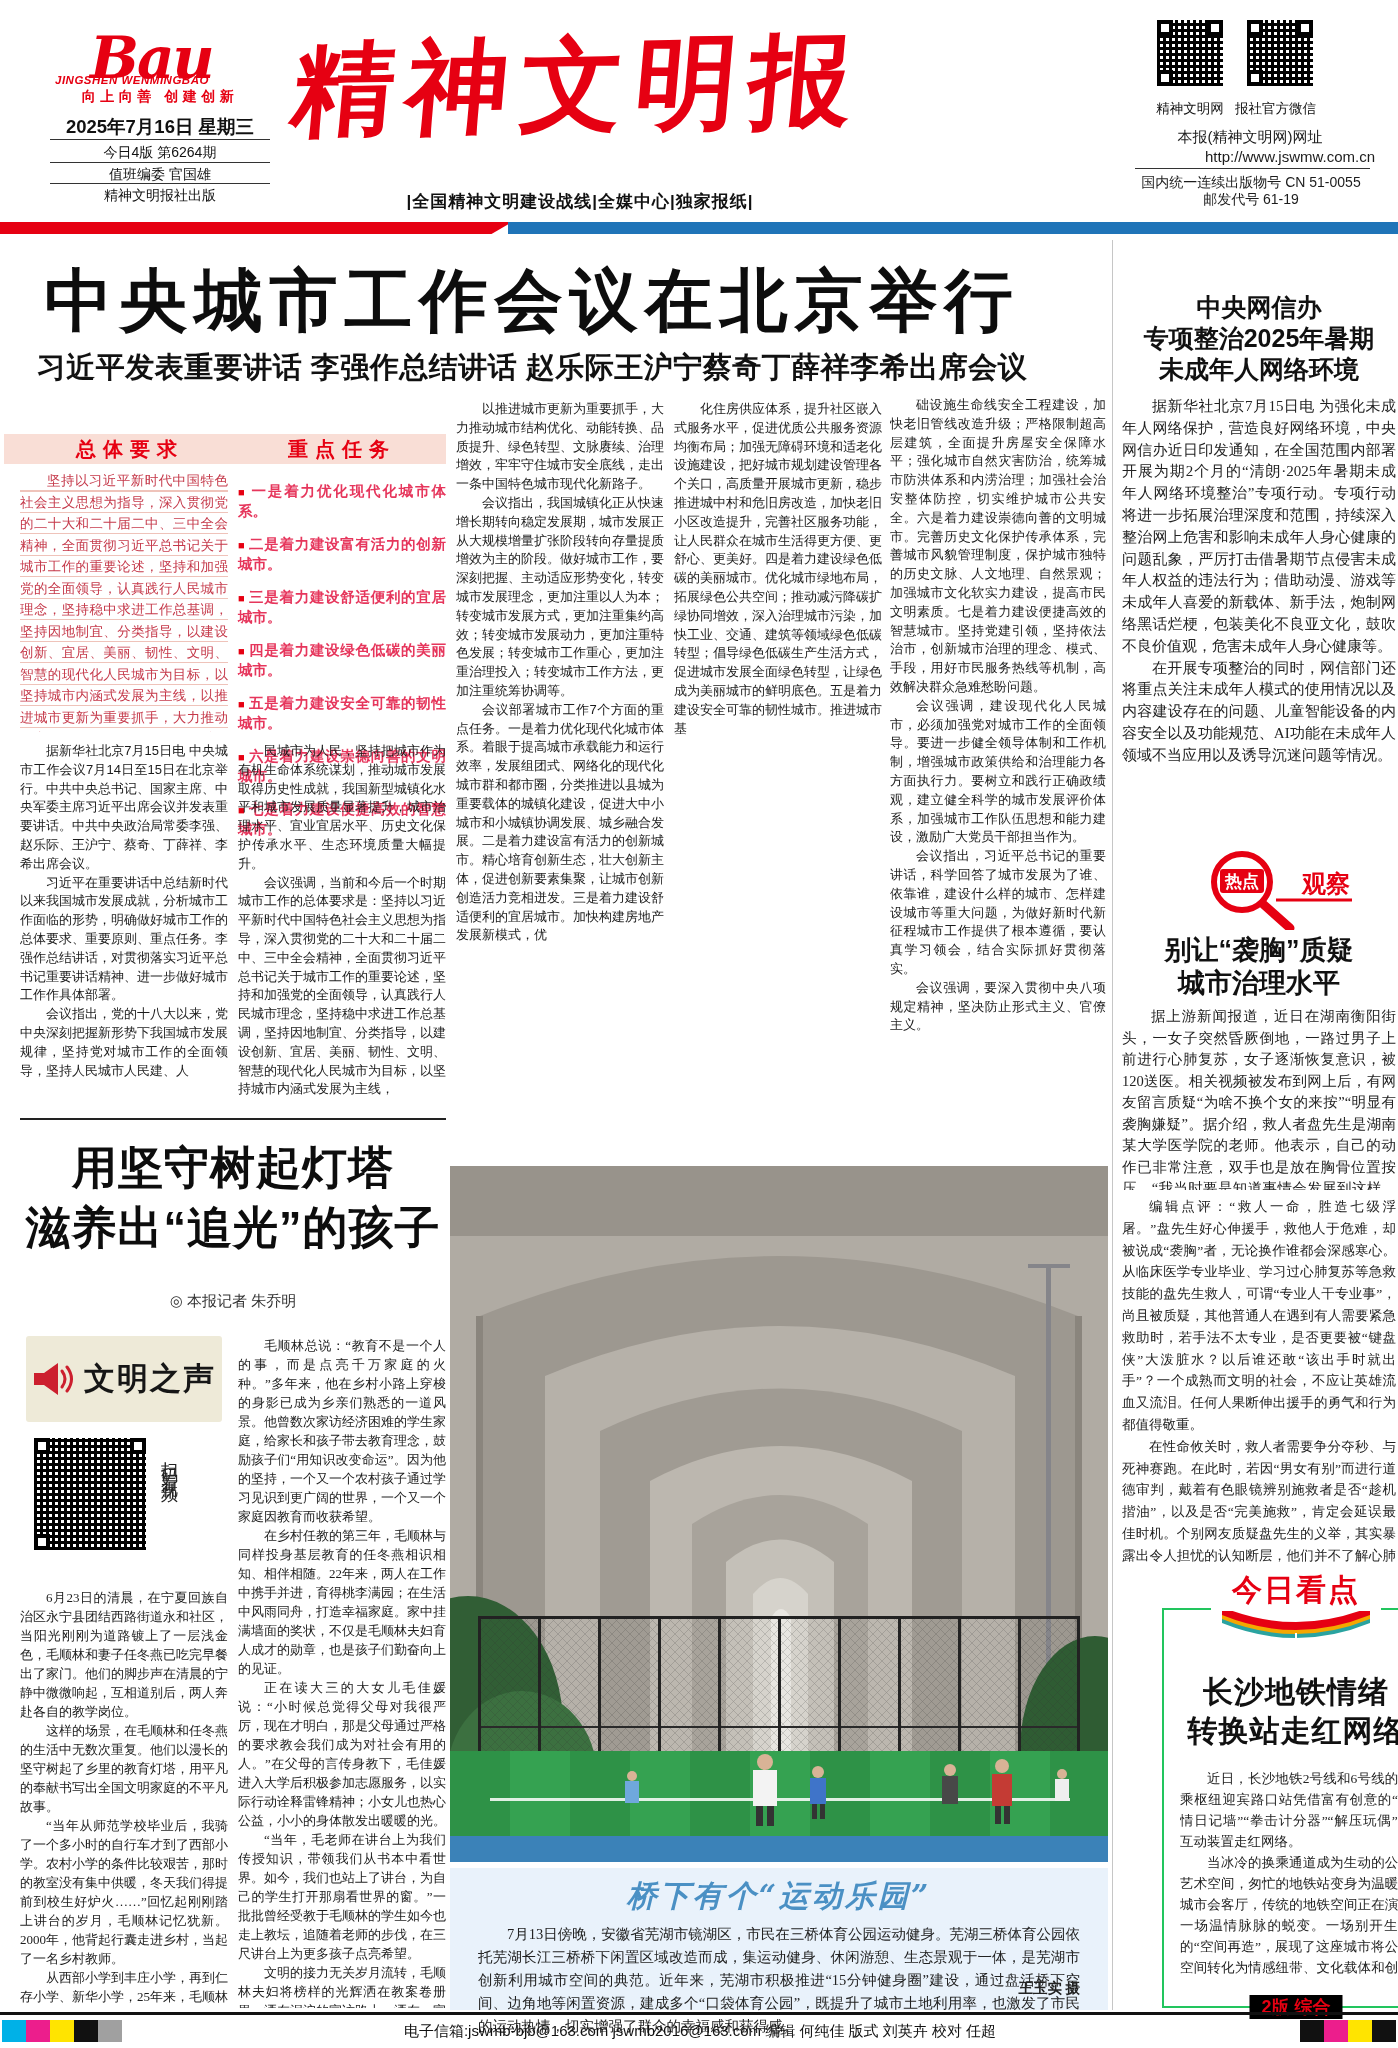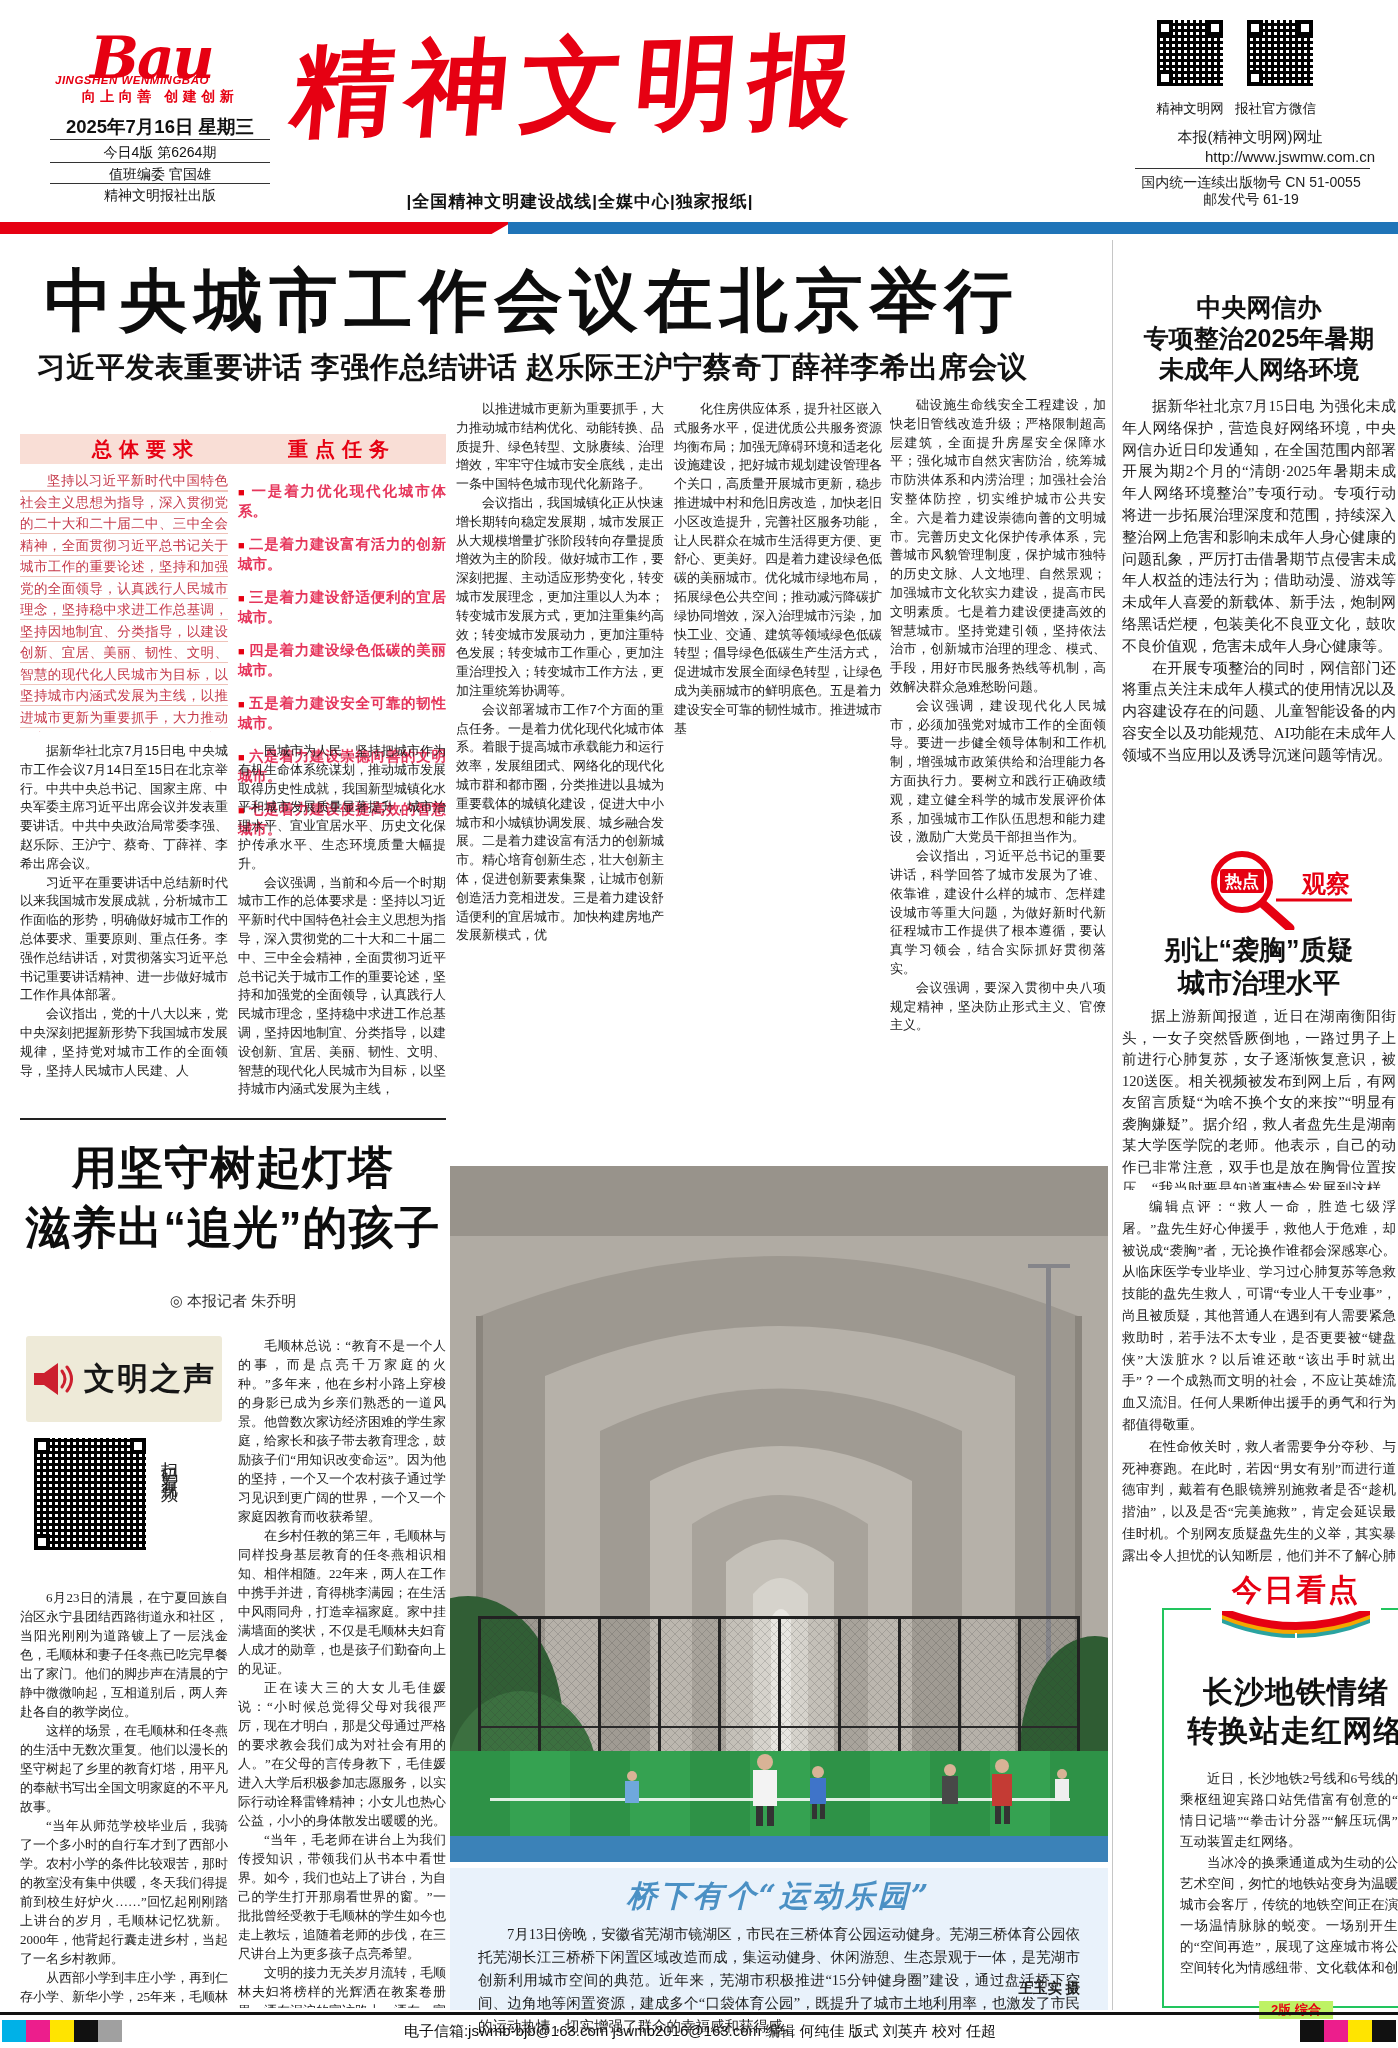--- a/index.html
+++ b/index.html
@@ -43,22 +43,22 @@
   .task::before{content:"■ ";color:#e60012;font-size:11px;}
   
   .rt-title{font-size:25px;font-weight:bold;line-height:31px;color:#111;}
   .rail-body{font-size:15px;line-height:21.8px;color:#222;}
   .kai{font-family:"Liberation Serif","DejaVu Serif",serif;}
   .hot-headline{font-size:27px;font-weight:bold;line-height:33px;color:#111;}
   .comment-body{font-size:13.5px;line-height:21.8px;color:#222;}
   .focus-box{border:2px solid #22c55e;background:#fff;margin-left:36px;}
   .focus-headline{font-size:30px;font-weight:bold;line-height:39px;color:#111;letter-spacing:1px;}
   .focus-body{font-size:13.5px;line-height:21px;color:#222;}
-  .focus-ref{position:absolute;left:50%;bottom:-13px;transform:translateX(-50%);background:#bef264;
-             padding:0 12px;color:#e60012;font-size:13px;font-weight:bold;white-space:nowrap;}
+  .focus-ref{position:absolute;left:50%;bottom:-13px;transform:translateX(-50%);background:#000000;
+             padding:0 12px;color:#e60012;font-size:18px;font-weight:bold;white-space:nowrap;}
   
   .feat-headline{font-size:45px;font-weight:900;color:#0d0d0d;letter-spacing:1px;}
   .byline{font-size:15px;color:#333;}
   .voice-badge{background:#eeead8;border-radius:3px;display:flex;align-items:center;justify-content:center;gap:10px;}
   .voice-text{font-size:31px;font-weight:900;color:#161616;letter-spacing:2px;}
   .vlabel{writing-mode:vertical-rl;font-size:17px;letter-spacing:6px;color:#222;}
   .feat-col{font-size:13px;line-height:19px;}
   .feat-col p{margin:0;text-indent:2em;text-align:justify;font-family:"Liberation Serif","DejaVu Serif",serif;}
   
   .cap-box{background:#e9f2fb;}
@@ -109,21 +109,21 @@
   <div class="abs" style="left:1135px;top:168px;width:235px;height:1px;background:#333;"></div>
   <div class="abs" style="left:1120px;top:174px;width:262px;text-align:center;font-size:14px;">国内统一连续出版物号 CN 51-0055</div>
   <div class="abs" style="left:1120px;top:191px;width:262px;text-align:center;font-size:14px;">邮发代号 61-19</div>
 
   <div class="abs bar-red" style="left:0;top:222px;width:512px;height:12px;"></div>
   <div class="abs bar-blue" style="left:508px;top:222px;width:890px;height:12px;"></div>
 
   <div class="abs lead-headline ctr" style="left:22px;top:256px;width:1020px;">中央城市工作会议在北京举行</div>
   <div class="abs lead-subhead ctr" style="left:22px;top:348px;width:1020px;">习近平发表重要讲话 李强作总结讲话 赵乐际王沪宁蔡奇丁薛祥李希出席会议</div>
 
-  <div class="abs" style="left:20px;top:434px;width:252px;">
+  <div class="abs" style="left:4px;top:434px;width:252px;">
     <div class="box-head">总体要求</div>
   </div>
   <div class="abs overall-body col-text" style="left:20px;top:470px;width:208px;height:262px;overflow:hidden;">
       <p>坚持以习近平新时代中国特色社会主义思想为指导，深入贯彻党的二十大和二十届二中、三中全会精神，全面贯彻习近平总书记关于城市工作的重要论述，坚持和加强党的全面领导，认真践行人民城市理念，坚持稳中求进工作总基调，坚持因地制宜、分类指导，以建设创新、宜居、美丽、韧性、文明、智慧的现代化人民城市为目标，以坚持城市内涵式发展为主线，以推进城市更新为重要抓手，大力推动城市结构优化、动能转换、品质提升、绿色转型、文脉赓续、治理增效，牢牢守住城市安全底线，走出一条中国特色城市现代化新路子。</p>
     </div>
 
   <div class="abs" style="left:238px;top:434px;width:208px;">
     <div class="box-head">重点任务</div>
   </div>
   <div class="abs" style="left:238px;top:482px;width:208px;">

